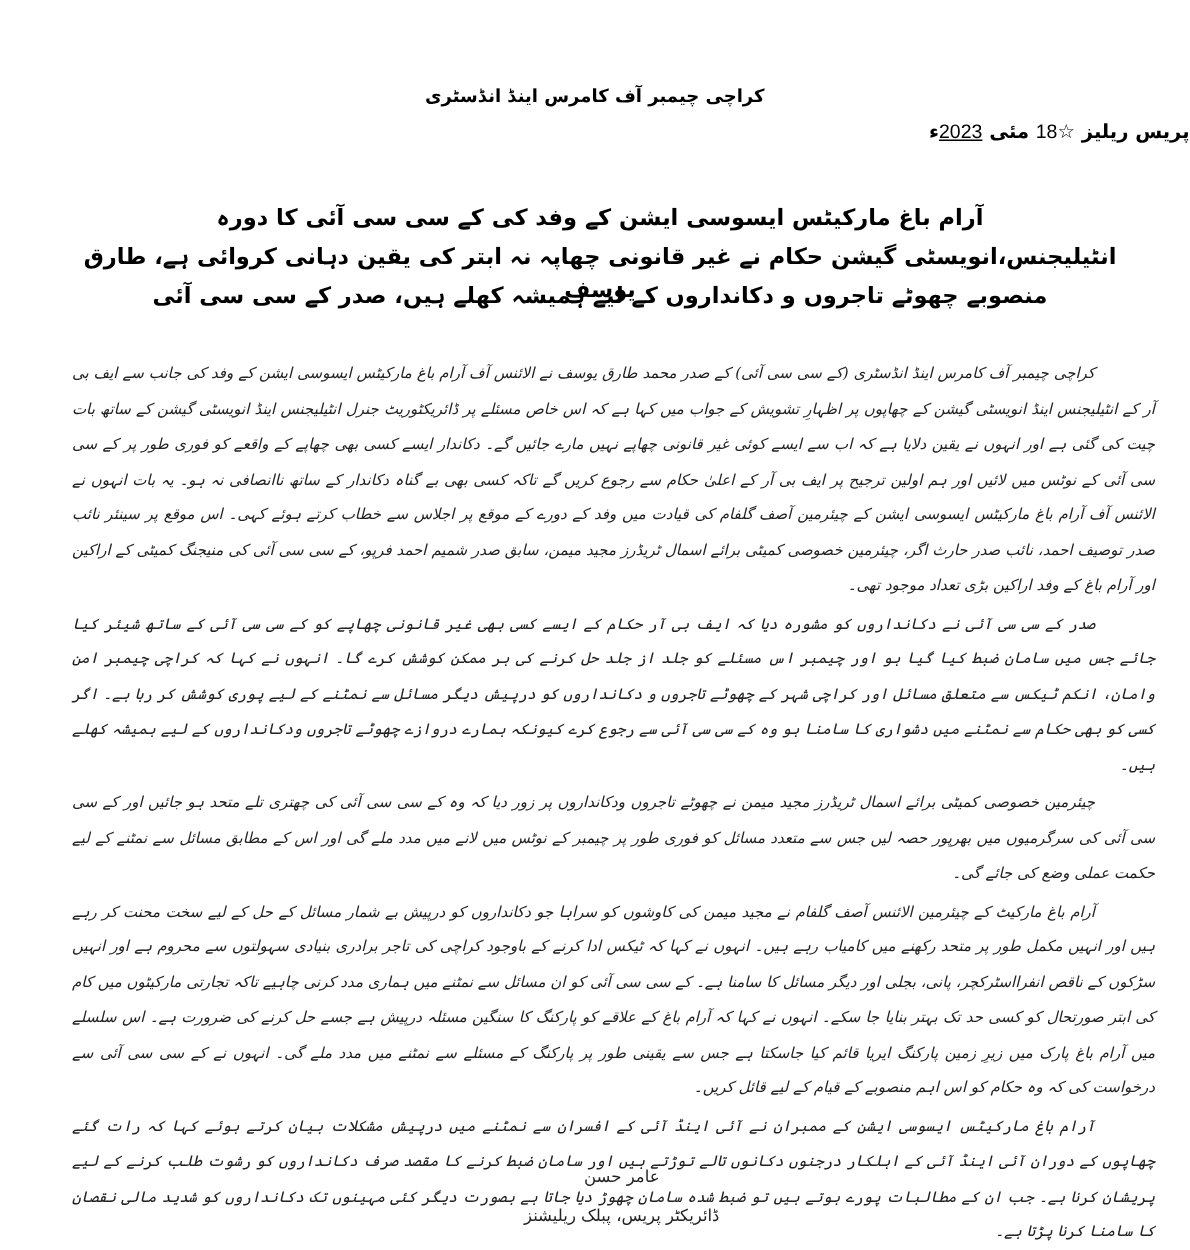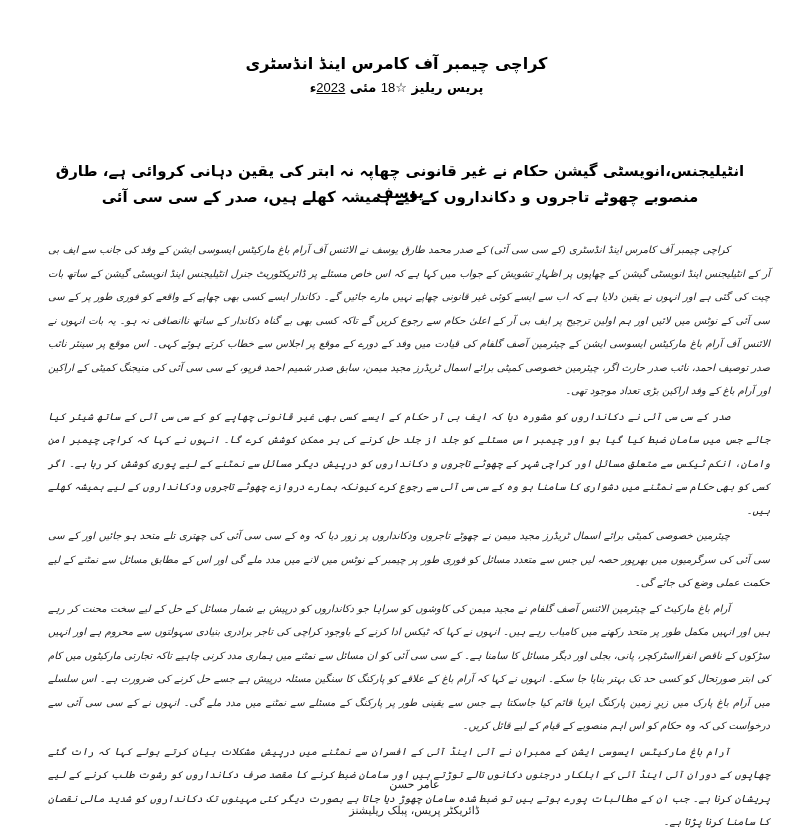--- a/index.html
+++ b/index.html
@@ -23,30 +23,30 @@
       background: #ffffff;
     }
     .org-title {
       position: absolute;
       top: 54px;
       left: 0;
       width: 793px;
       text-align: center;
       direction: rtl;
       font-weight: bold;
-      font-size: 16px;
+      font-size: 12px;
       line-height: 20px;
       color: #000;
     }
     .release-line {
       position: absolute;
       top: 78px;
       left: 0;
       width: 793px;
-      text-align: center;
+      text-align: right;
       direction: rtl;
       font-weight: bold;
       font-size: 13px;
       line-height: 20px;
       color: #000;
     }
     .release-line .date-year {
       text-decoration: underline;
       font-weight: normal;
       font-family: "Liberation Sans", sans-serif;
@@ -116,20 +116,21 @@
 
   <div class="org-title">کراچی چیمبر آف کامرس اینڈ انڈسٹری</div>
 
   <div class="release-line">
     <span>پریس ریلیز</span>
     <span class="star-icon">☆</span><span class="date-day">18</span>
     <span>مئی</span>
     <span class="date-year">2023</span><span>ء</span>
   </div>
 
+  <div class="headline hl-1">آرام باغ مارکیٹس ایسوسی ایشن کے وفد کی کے سی سی آئی کا دورہ</div>
   <div class="headline hl-2">انٹیلیجنس،انویسٹی گیشن حکام نے غیر قانونی چھاپہ نہ ابتر کی یقین دہانی کروائی ہے، طارق یوسف</div>
   <div class="headline hl-3">منصوبے چھوٹے تاجروں و دکانداروں کے لیے ہمیشہ کھلے ہیں، صدر کے سی سی آئی</div>
 
   <div class="body">
     <p>کراچی چیمبر آف کامرس اینڈ انڈسٹری (کے سی سی آئی) کے صدر محمد طارق یوسف نے الائنس آف آرام باغ مارکیٹس ایسوسی ایشن کے وفد کی جانب سے ایف بی آر کے انٹیلیجنس اینڈ انویسٹی گیشن کے چھاپوں پر اظہارِ تشویش کے جواب میں کہا ہے کہ اس خاص مسئلے پر ڈائریکٹوریٹ جنرل انٹیلیجنس اینڈ انویسٹی گیشن کے ساتھ بات چیت کی گئی ہے اور انہوں نے یقین دلایا ہے کہ اب سے ایسے کوئی غیر قانونی چھاپے نہیں مارے جائیں گے۔ دکاندار ایسے کسی بھی چھاپے کے واقعے کو فوری طور پر کے سی سی آئی کے نوٹس میں لائیں اور ہم اولین ترجیح پر ایف بی آر کے اعلیٰ حکام سے رجوع کریں گے تاکہ کسی بھی بے گناہ دکاندار کے ساتھ ناانصافی نہ ہو۔ یہ بات انہوں نے الائنس آف آرام باغ مارکیٹس ایسوسی ایشن کے چیئرمین آصف گلفام کی قیادت میں وفد کے دورے کے موقع پر اجلاس سے خطاب کرتے ہوئے کہی۔ اس موقع پر سینئر نائب صدر توصیف احمد، نائب صدر حارث اگر، چیئرمین خصوصی کمیٹی برائے اسمال ٹریڈرز مجید میمن، سابق صدر شمیم احمد فرپو، کے سی سی آئی کی منیجنگ کمیٹی کے اراکین اور آرام باغ کے وفد اراکین بڑی تعداد موجود تھی۔</p>
     <p>صدر کے سی سی آئی نے دکانداروں کو مشورہ دیا کہ ایف بی آر حکام کے ایسے کسی بھی غیر قانونی چھاپے کو کے سی سی آئی کے ساتھ شیئر کیا جائے جس میں سامان ضبط کیا گیا ہو اور چیمبر اس مسئلے کو جلد از جلد حل کرنے کی ہر ممکن کوشش کرے گا۔ انہوں نے کہا کہ کراچی چیمبر امن وامان، انکم ٹیکس سے متعلق مسائل اور کراچی شہر کے چھوٹے تاجروں و دکانداروں کو درپیش دیگر مسائل سے نمٹنے کے لیے پوری کوشش کر رہا ہے۔ اگر کسی کو بھی حکام سے نمٹنے میں دشواری کا سامنا ہو وہ کے سی سی آئی سے رجوع کرے کیونکہ ہمارے دروازے چھوٹے تاجروں ودکانداروں کے لیے ہمیشہ کھلے ہیں۔</p>
     <p>چیئرمین خصوصی کمیٹی برائے اسمال ٹریڈرز مجید میمن نے چھوٹے تاجروں ودکانداروں پر زور دیا کہ وہ کے سی سی آئی کی چھتری تلے متحد ہو جائیں اور کے سی سی آئی کی سرگرمیوں میں بھرپور حصہ لیں جس سے متعدد مسائل کو فوری طور پر چیمبر کے نوٹس میں لانے میں مدد ملے گی اور اس کے مطابق مسائل سے نمٹنے کے لیے حکمت عملی وضع کی جائے گی۔</p>
     <p>آرام باغ مارکیٹ کے چیئرمین الائنس آصف گلفام نے مجید میمن کی کاوشوں کو سراہا جو دکانداروں کو درپیش بے شمار مسائل کے حل کے لیے سخت محنت کر رہے ہیں اور انہیں مکمل طور پر متحد رکھنے میں کامیاب رہے ہیں۔ انہوں نے کہا کہ ٹیکس ادا کرنے کے باوجود کراچی کی تاجر برادری بنیادی سہولتوں سے محروم ہے اور انہیں سڑکوں کے ناقص انفرااسٹرکچر، پانی، بجلی اور دیگر مسائل کا سامنا ہے۔ کے سی سی آئی کو ان مسائل سے نمٹنے میں ہماری مدد کرنی چاہیے تاکہ تجارتی مارکیٹوں میں کام کی ابتر صورتحال کو کسی حد تک بہتر بنایا جا سکے۔ انہوں نے کہا کہ آرام باغ کے علاقے کو پارکنگ کا سنگین مسئلہ درپیش ہے جسے حل کرنے کی ضرورت ہے۔ اس سلسلے میں آرام باغ پارک میں زیرِ زمین پارکنگ ایریا قائم کیا جاسکتا ہے جس سے یقینی طور پر پارکنگ کے مسئلے سے نمٹنے میں مدد ملے گی۔ انہوں نے کے سی سی آئی سے درخواست کی کہ وہ حکام کو اس اہم منصوبے کے قیام کے لیے قائل کریں۔</p>
     <p>آرام باغ مارکیٹس ایسوسی ایشن کے ممبران نے آئی اینڈ آئی کے افسران سے نمٹنے میں درپیش مشکلات بیان کرتے ہوئے کہا کہ رات گئے چھاپوں کے دوران آئی اینڈ آئی کے اہلکار درجنوں دکانوں تالے توڑتے ہیں اور سامان ضبط کرنے کا مقصد صرف دکانداروں کو رشوت طلب کرنے کے لیے پریشان کرنا ہے۔ جب ان کے مطالبات پورے ہوتے ہیں تو ضبط شدہ سامان چھوڑ دیا جاتا ہے بصورت دیگر کئی مہینوں تک دکانداروں کو شدید مالی نقصان کا سامنا کرنا پڑتا ہے۔</p>
   </div>

